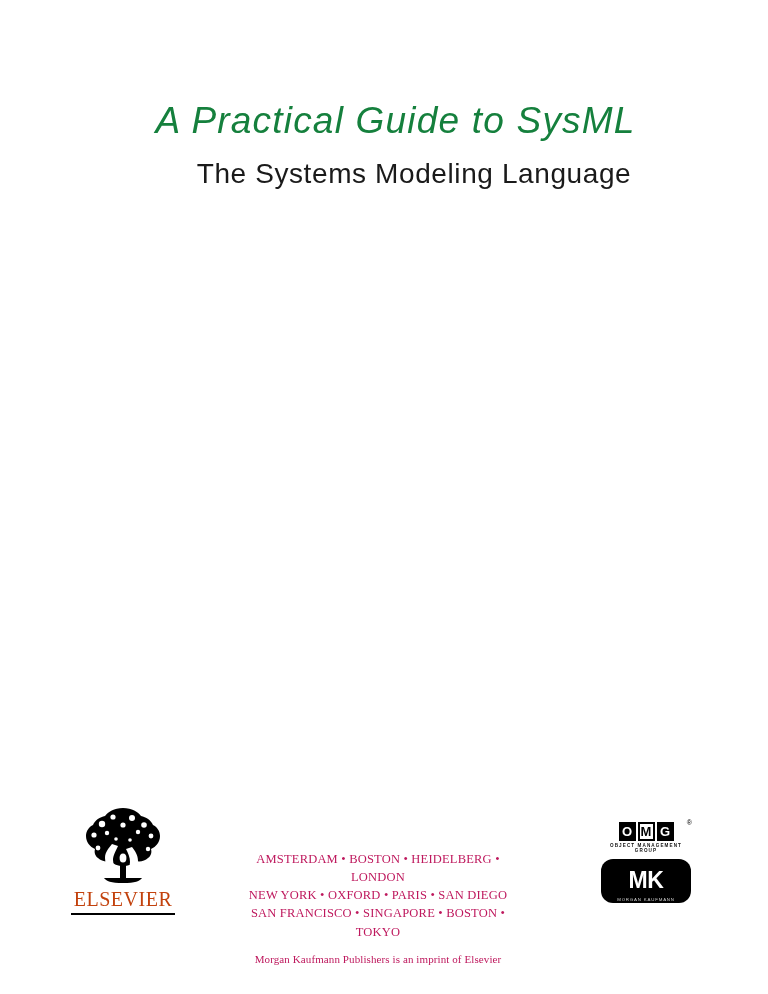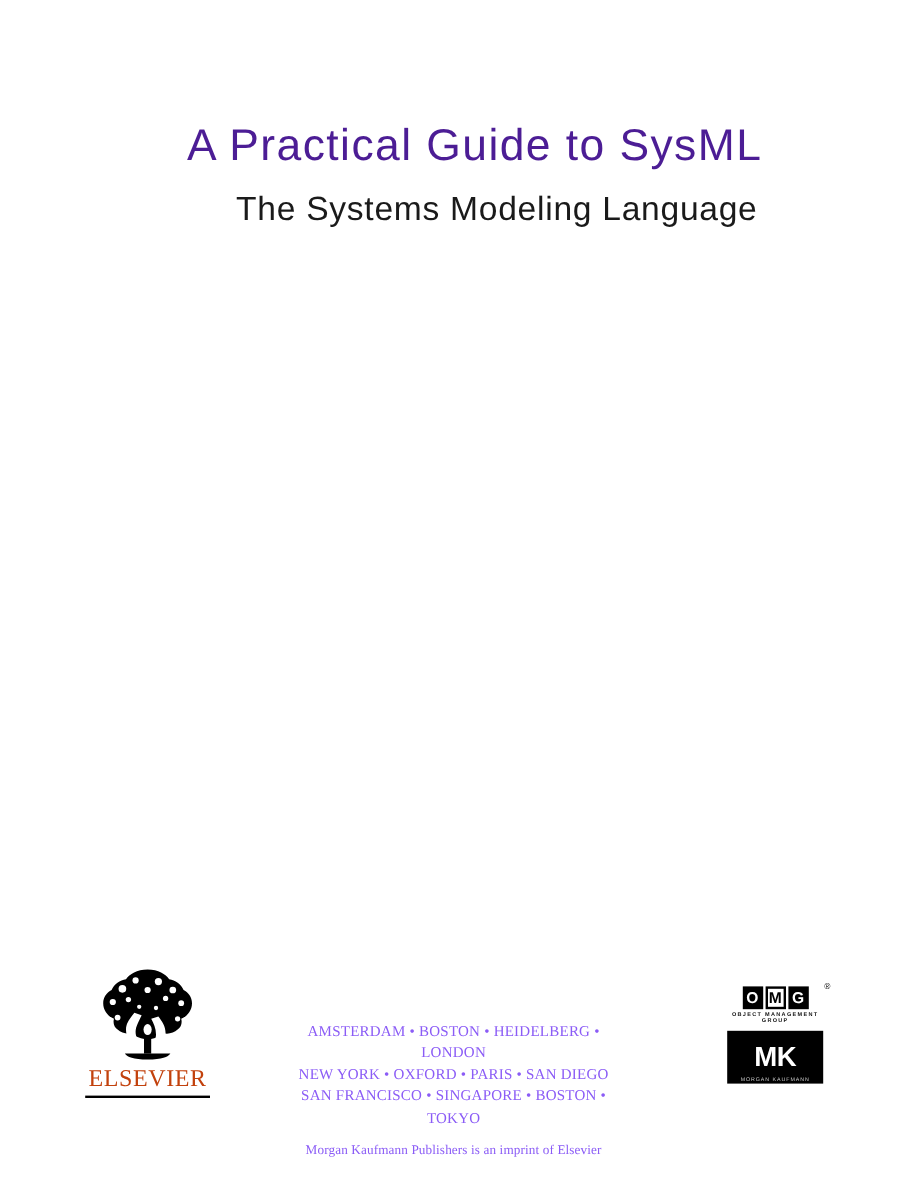--- a/index.html
+++ b/index.html
@@ -27,23 +27,24 @@
     left: 0;
     right: 0;
     top: 100px;
     text-align: center;
   }
   .main-title {
     font-size: 37px;
     font-weight: 400;
     letter-spacing: 1.2px;
     line-height: 1.15;
-    color: #4c1d95;
+    color: #15803d;
     margin: 0;
     padding-left: 23px;
+    font-style: italic;
   }
   .subtitle {
     font-size: 28px;
     font-weight: 400;
     letter-spacing: 0.6px;
     line-height: 1.2;
     color: #1a1a1a;
     margin: 14px 0 0 0;
     padding-left: 60px;
   }
@@ -103,21 +104,21 @@
   }
 
   
   .cities {
     position: absolute;
     left: 228px;
     top: 44px;
     width: 300px;
     text-align: center;
     font-family: "Liberation Serif", serif;
-    color: #8b5cf6;
+    color: #be185d;
   }
   .cities .line {
     font-size: 12.5px;
     letter-spacing: 0.2px;
     line-height: 1.45;
   }
   .imprint {
     margin-top: 12px;
     font-size: 11px;
     font-family: "Liberation Serif", serif;
@@ -167,25 +168,26 @@
   }
   .omg-sub {
     font-size: 4.6px;
     font-weight: bold;
     letter-spacing: 1.1px;
     margin-top: 2px;
     color: #111;
   }
   .mk-box {
     margin: 6px auto 0 auto;
-    width: 80px;
+    width: 90px;
     height: 44px;
     background: #000;
     color: #fff;
     position: relative;
+    border-radius: 12px;
   }
   .mk-text {
     font-family: "Liberation Sans", sans-serif;
     font-size: 23px;
     font-weight: bold;
     letter-spacing: -0.5px;
     line-height: 1;
     padding-top: 10px;
     text-align: center;
   }

